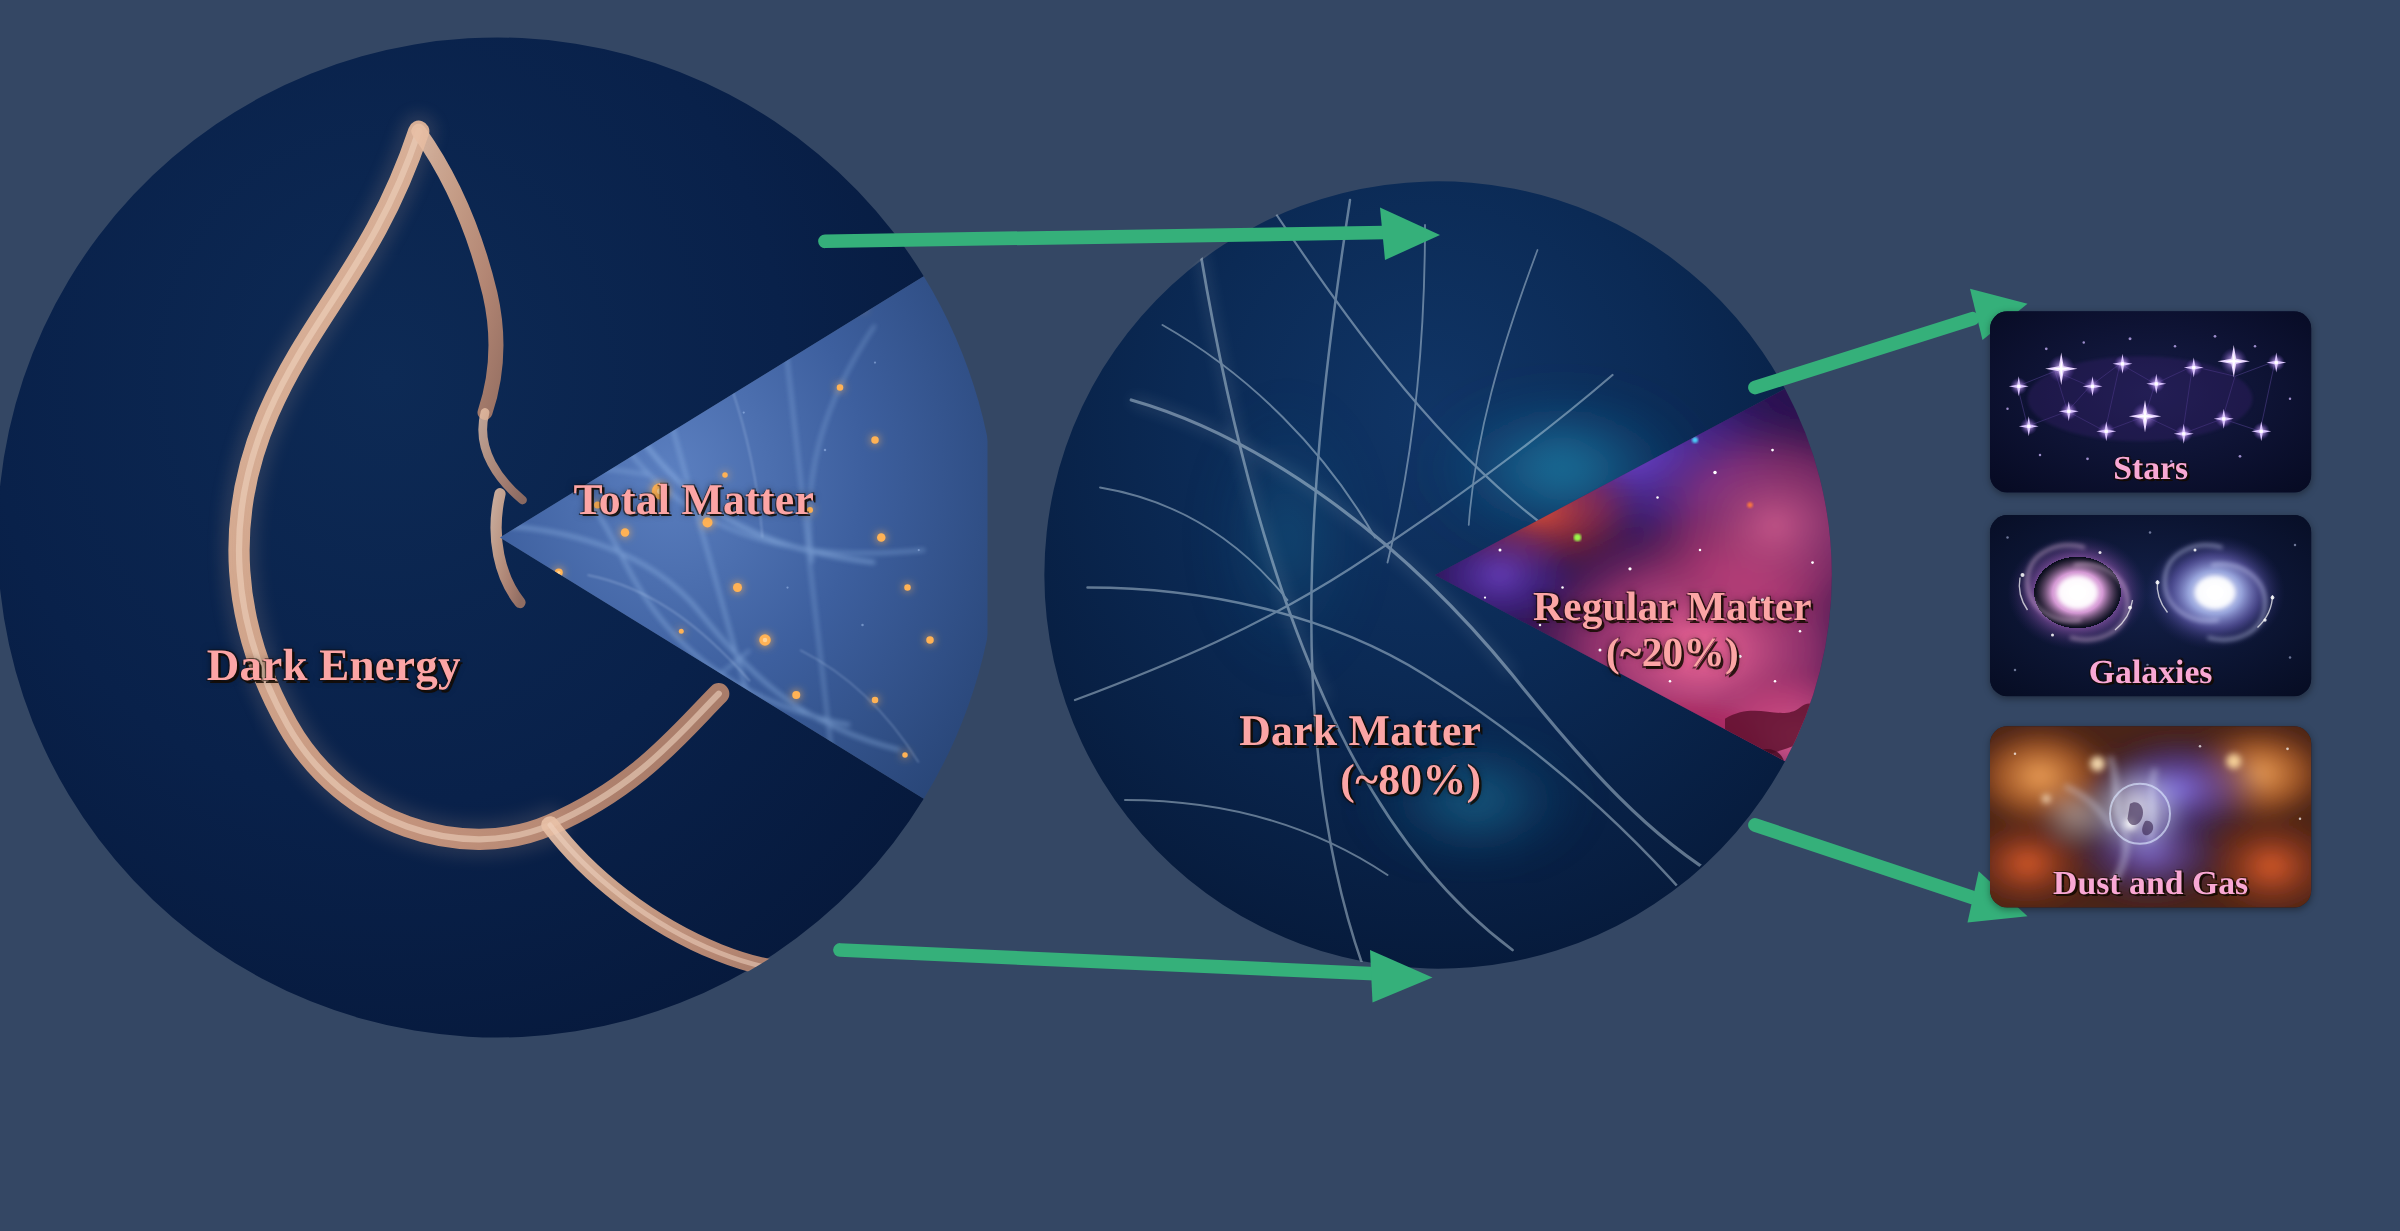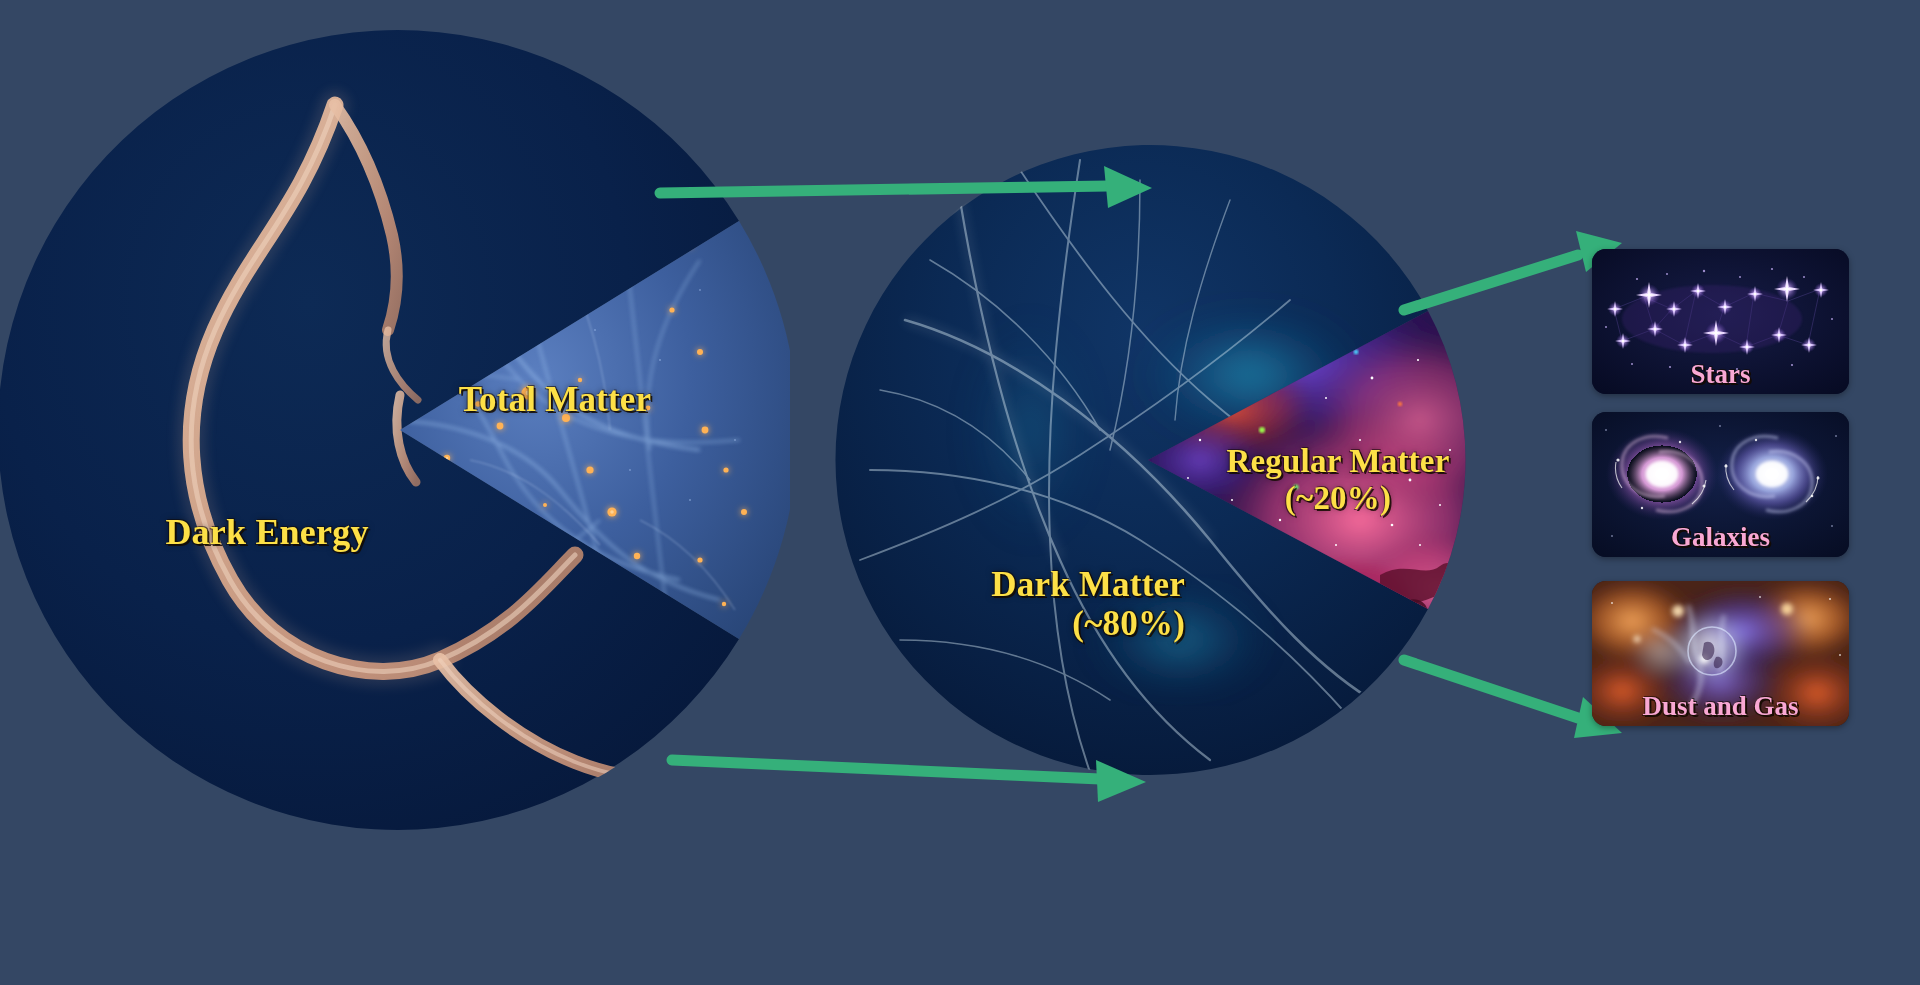--- a/index.html
+++ b/index.html
@@ -25,21 +25,21 @@
   svg.layer {
     position: absolute;
     left: 0;
     top: 0;
     width: 1920px;
     height: 985px;
     overflow: visible;
   }
   .lbl {
     position: absolute;
-    color: #fde047;
+    color: #fca5a5;
     font-family: "Liberation Serif", "DejaVu Serif", serif;
     font-weight: bold;
     text-align: center;
     line-height: 1.12;
     letter-spacing: 0.2px;
     text-shadow:
       2px 2px 0 rgba(20,10,0,.85),
       -1px 1px 0 rgba(20,10,0,.55),
       1px -1px 0 rgba(20,10,0,.55),
       0 0 6px rgba(0,0,0,.5);
@@ -402,21 +402,21 @@
 
   <div class="lbl" style="left:420px; top:380px; width:270px; font-size:35px;">
     <span>Total Matter</span>
   </div>
 
   <div class="lbl" style="left:925px; top:565px; width:260px; font-size:35px;text-align:right;">
     <span>Dark Matter</span>
     <span class="l2">(~80%)</span>
   </div>
 
-  <div class="lbl" style="left:1188px; top:443px; width:300px; font-size:33px;">
+  <div class="lbl" style="left:1188px; top:468px; width:300px; font-size:33px;">
     <span>Regular Matter</span>
     <span class="l2">(~20%)</span>
   </div>
 
   <div class="card" style="left:1592px; top:249px; width:257px; height:145px; background:#0a1030;">
     <svg class="art" viewBox="0 0 257 145">
       <defs>
         <radialGradient id="skyStars" cx="50%" cy="45%" r="70%">
           <stop offset="0%" stop-color="#161c46"></stop>
           <stop offset="100%" stop-color="#070b24"></stop>

